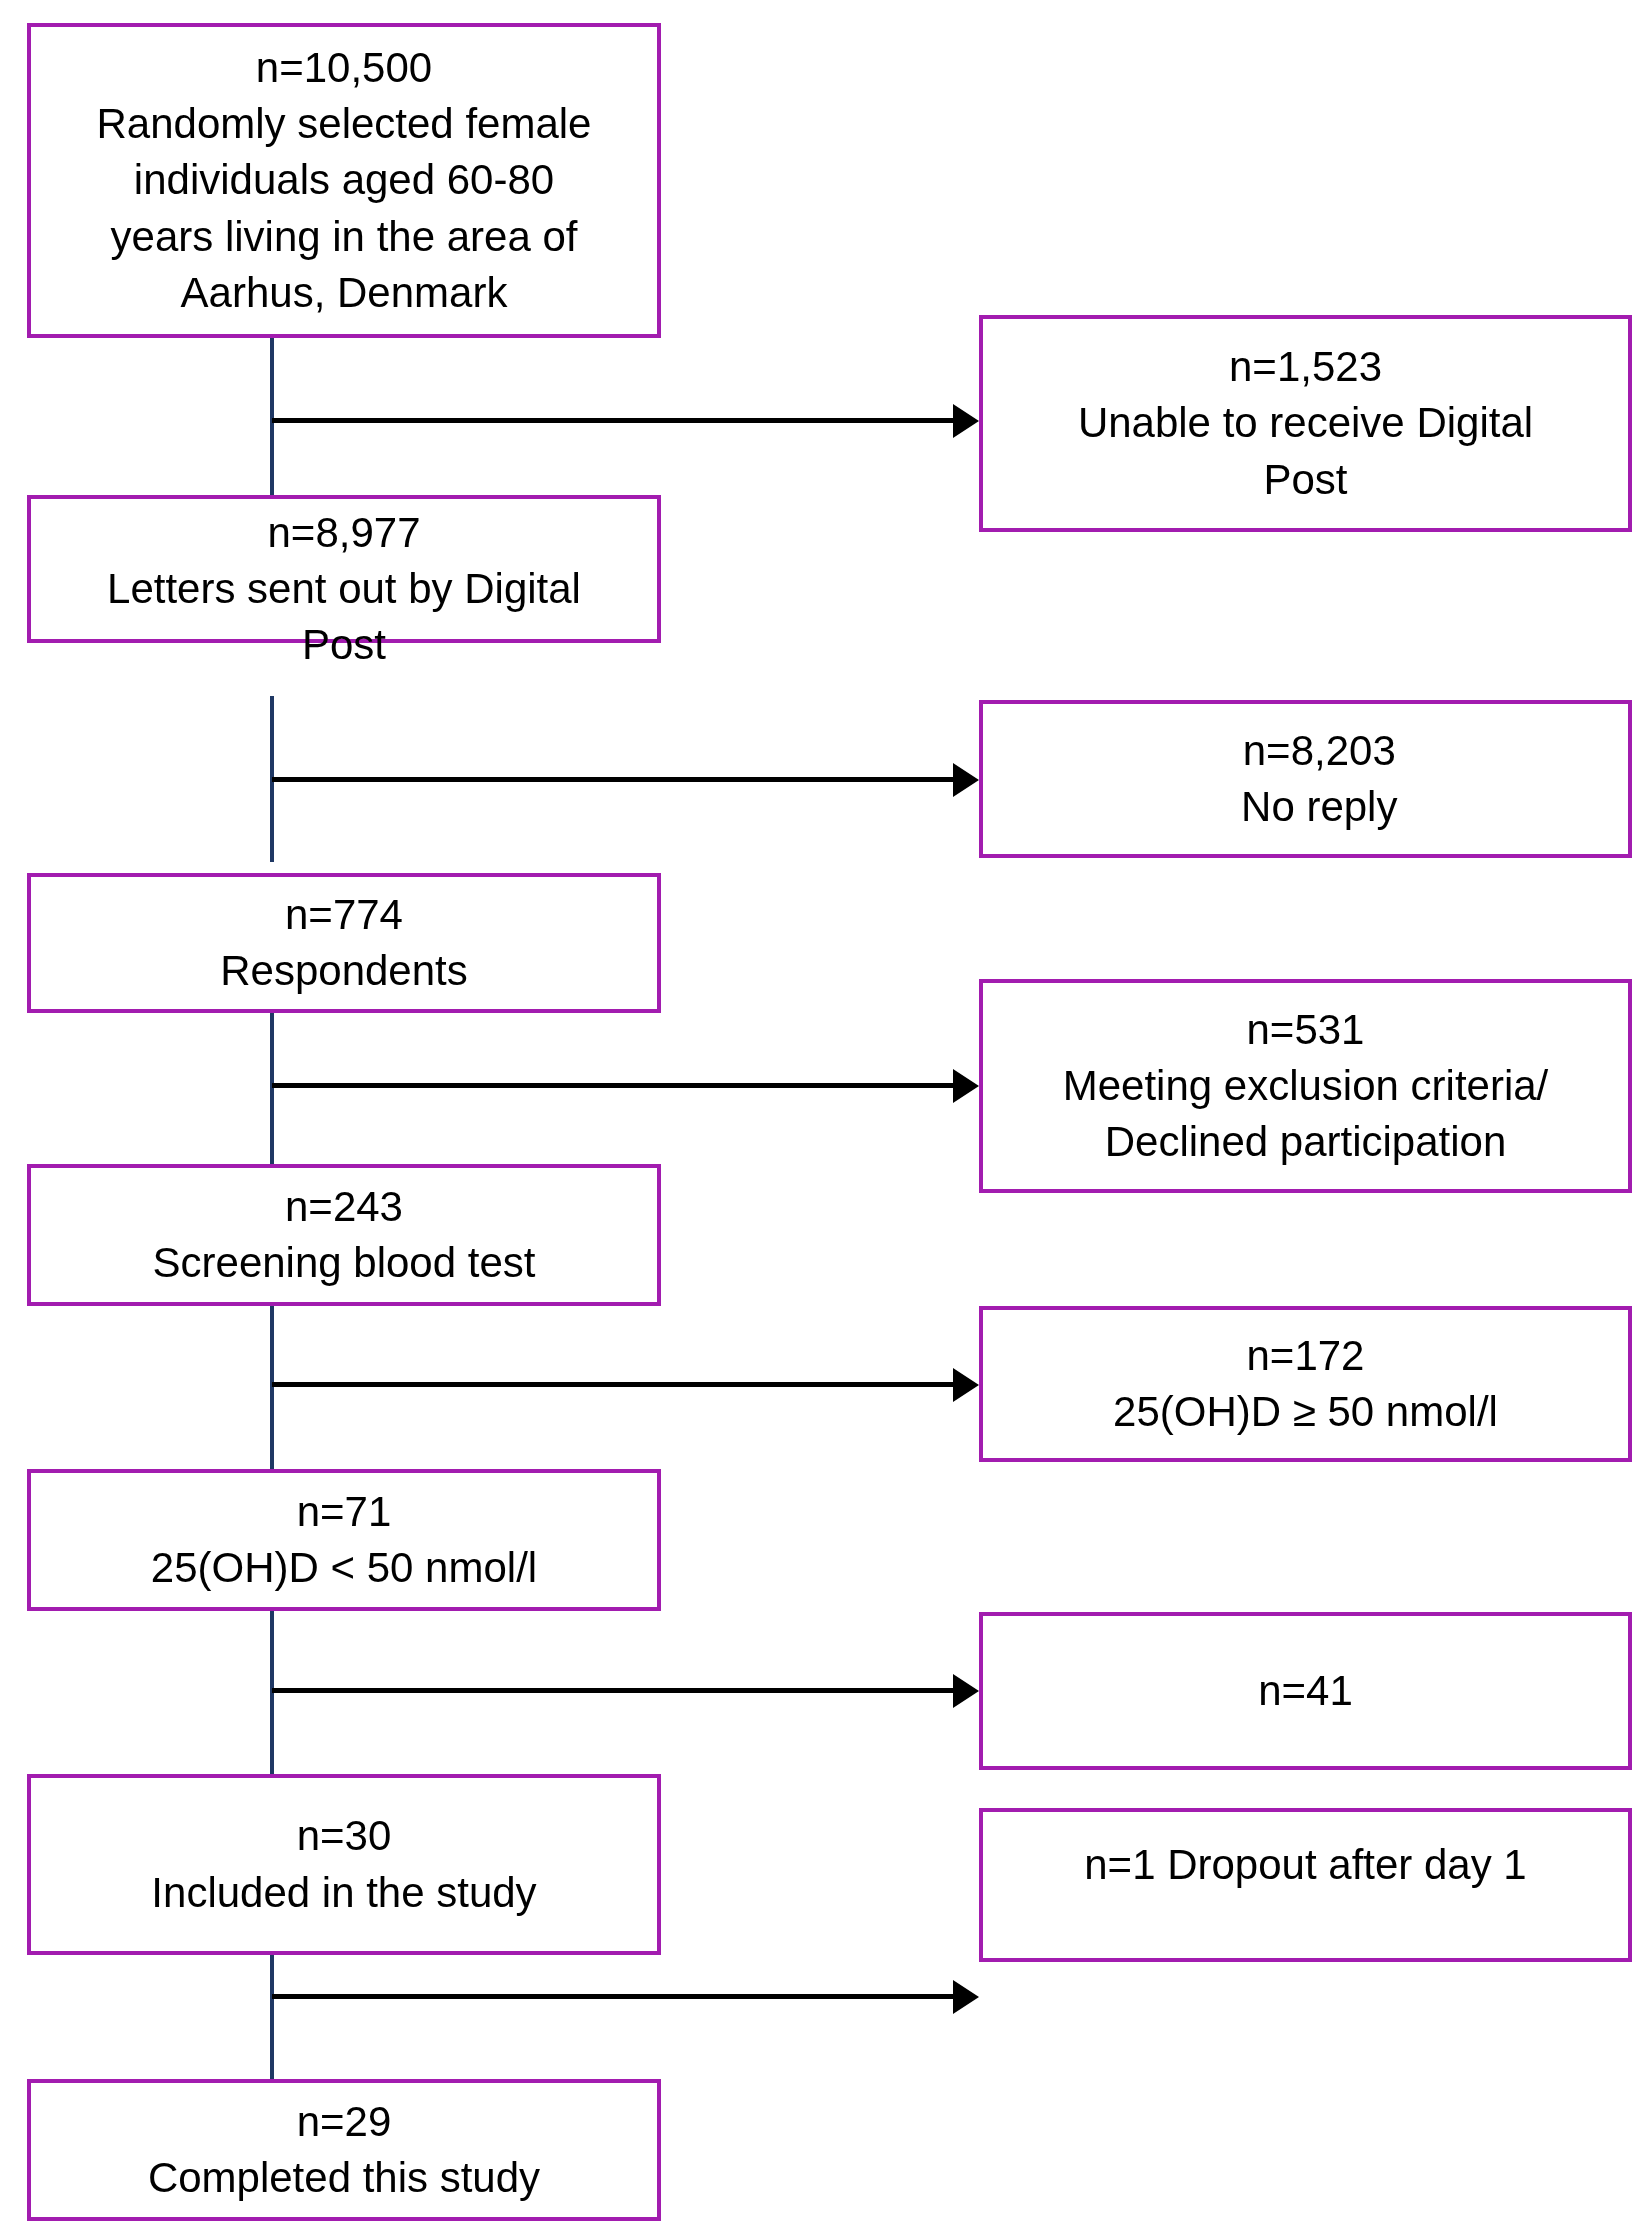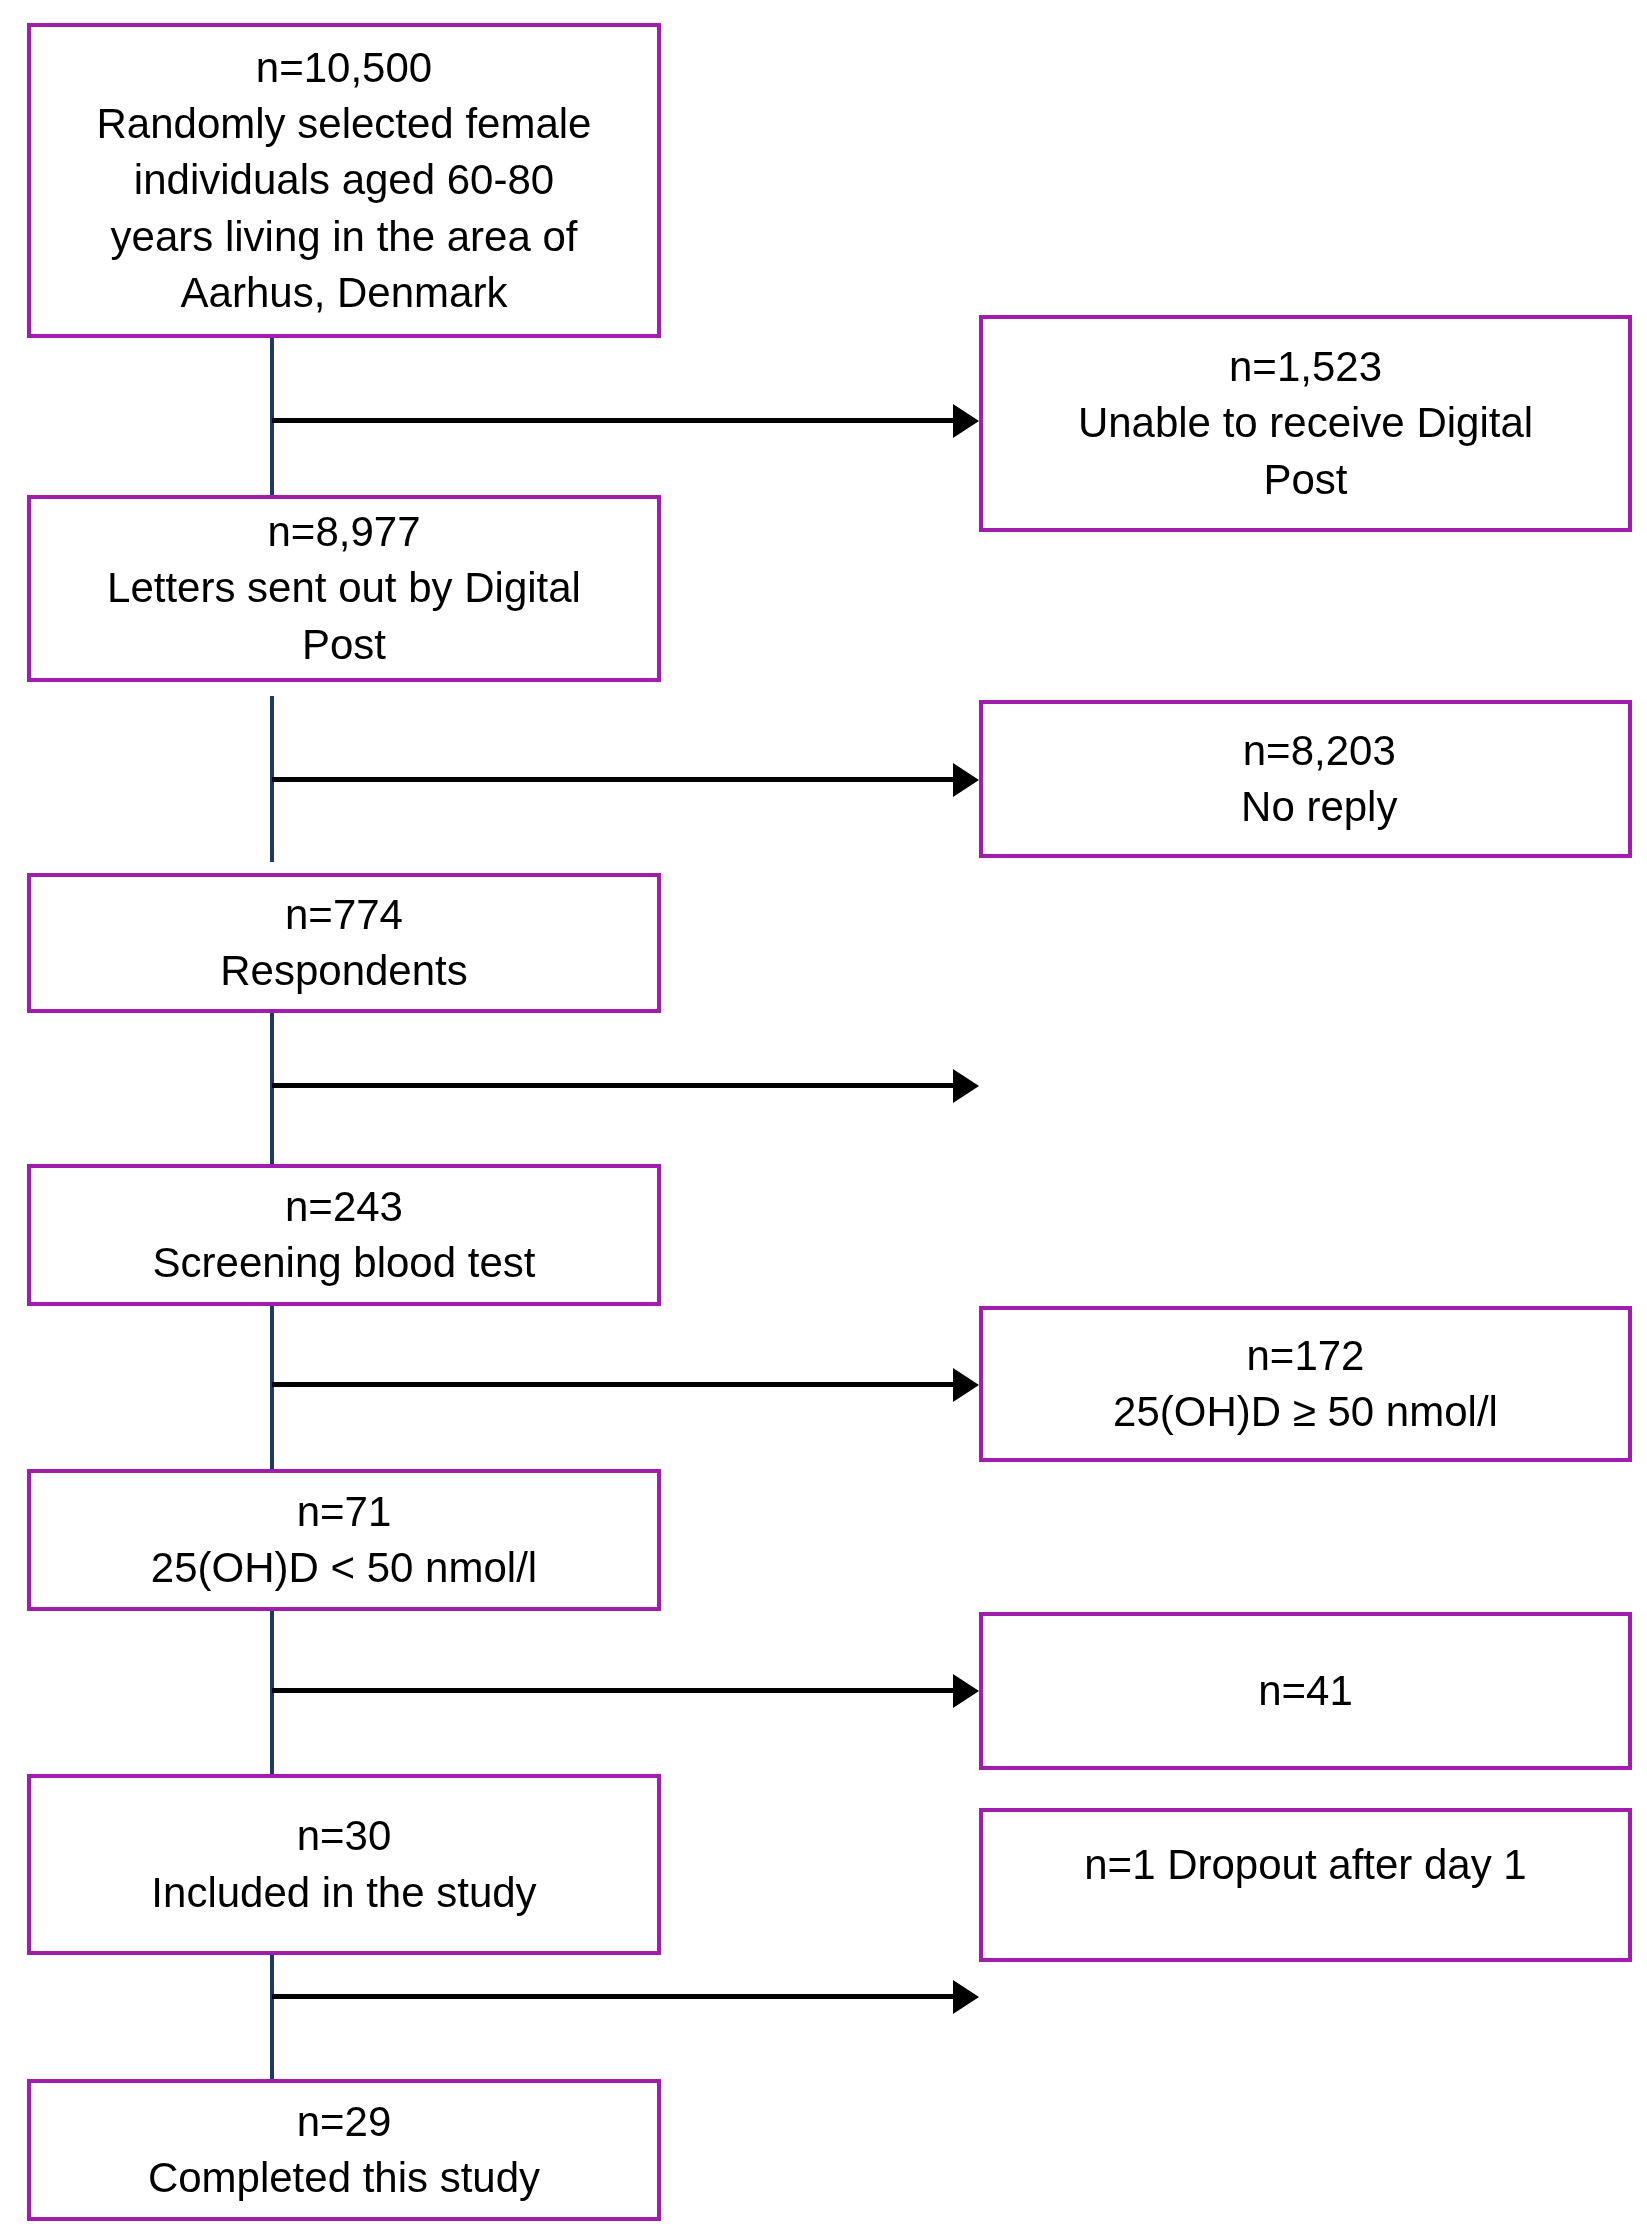--- a/index.html
+++ b/index.html
@@ -89,21 +89,21 @@
   <div class="arrow" style="top:1994px; left:272px; width:682px;"></div>
 
   <div class="node col-left" style="top:23px; height:315px;">
     <span class="line">n=10,500</span>
     <span class="line">Randomly selected female</span>
     <span class="line">individuals aged 60-80</span>
     <span class="line">years living in the area of</span>
     <span class="line">Aarhus, Denmark</span>
   </div>
 
-  <div class="node col-left" style="top:495px; height:187px;">
+  <div class="node col-left" style="top:495px; height:148px;justify-content:space-between;">
     <span class="line">n=8,977</span>
     <span class="line">Letters sent out by Digital</span>
     <span class="line">Post</span>
   </div>
 
   <div class="node col-left" style="top:861px; height:140px;margin-top:12px;">
     <span class="line">n=774</span>
     <span class="line">Respondents</span>
   </div>
 
@@ -131,20 +131,25 @@
     <span class="line">n=1,523</span>
     <span class="line">Unable to receive Digital</span>
     <span class="line">Post</span>
   </div>
 
   <div class="node col-right" style="top:700px; height:158px;padding-left:40px;">
     <span class="line">n=8,203</span>
     <span class="line">No reply</span>
   </div>
 
+  <div class="node col-right" style="top:979px; height:214px;">
+    <span class="line">n=531</span>
+    <span class="line">Meeting exclusion criteria/</span>
+    <span class="line">Declined participation</span>
+  </div>
 
   <div class="node col-right" style="top:1306px; height:156px;">
     <span class="line">n=172</span>
     <span class="line">25(OH)D ≥ 50 nmol/l</span>
   </div>
 
   <div class="node col-right" style="top:1612px; height:158px;">
     <span class="line">n=41</span>
   </div>
 

